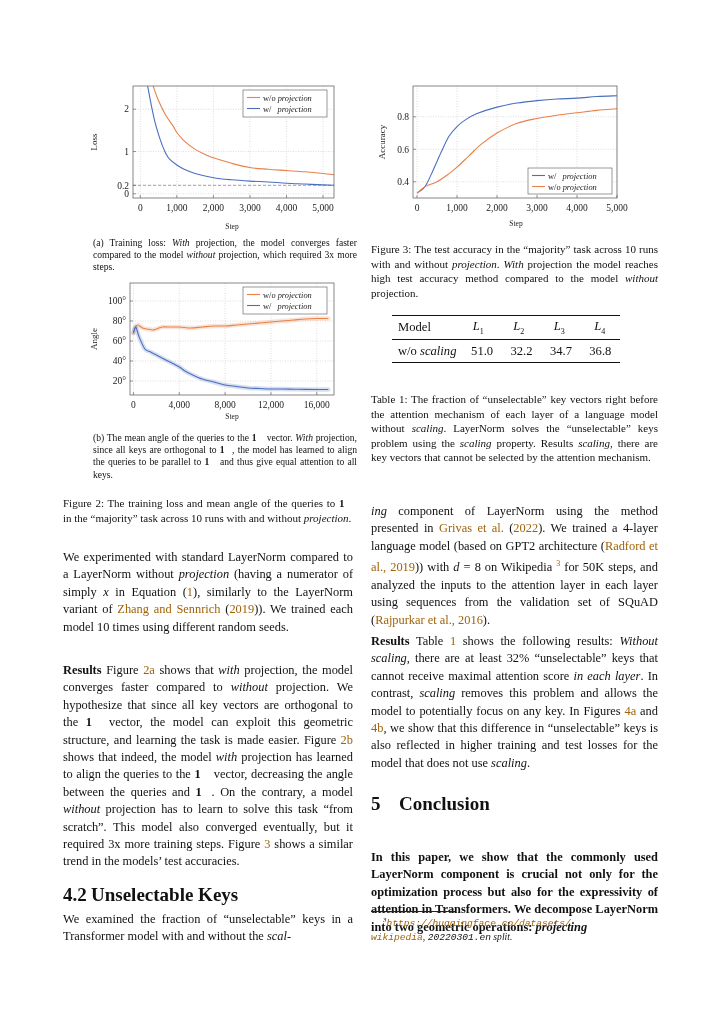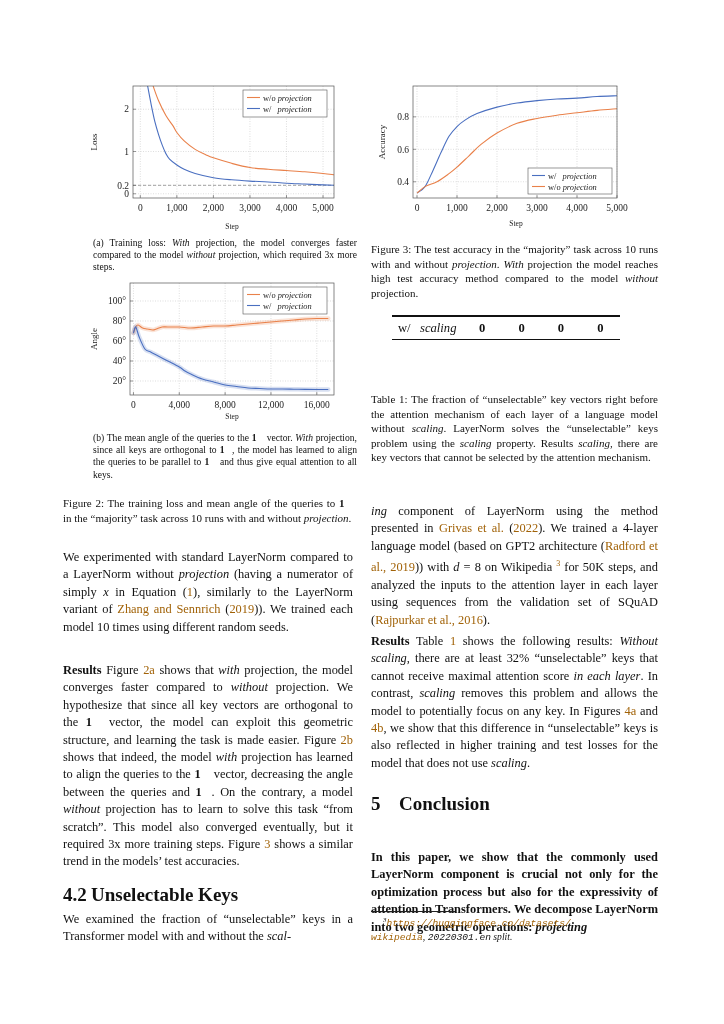--- a/index.html
+++ b/index.html
@@ -192,29 +192,40 @@
       <text x="548" y="189.5" font-size="8.4" font-family="&quot;Liberation Serif&quot;, &quot;DejaVu Serif&quot;, serif" fill="#222"><tspan>w/o </tspan><tspan font-style="italic" dx="0">projection</tspan></text>
     </g>
   </svg>
 
 <div class="abs cap" style="left:371px;top:242px;width:287px;">
   <span>Figure 3: The test accuracy in the “majority” task across 10 runs with and without </span><em>projection</em><span>. </span><em>With</em><span> projection the model reaches high test accuracy method compared to the model </span><em>without</em><span> projection.</span>
 </div>
 
 <div class="abs" style="left:392px;top:315px;width:228px;">
   <div style="border-top:1.2px solid #111;"></div>
+  <table class="res" style="width:100%;margin-top:3px;margin-bottom:3px;">
+    <tbody>
+        <tr>
+      <td class="mdl" style="width:66px;">Model</td>
+      <td><i>L</i><sub style="font-size:8px">1</sub></td>
+      <td><i>L</i><sub style="font-size:8px">2</sub></td>
+      <td><i>L</i><sub style="font-size:8px">3</sub></td>
+      <td><i>L</i><sub style="font-size:8px">4</sub></td>
+    </tr>
+  </tbody>
+    </table>
   <div style="border-top:0.8px solid #111;"></div>
   <table class="res" style="width:100%;margin-top:3px;margin-bottom:2px;">
     <tbody>
-    <tr>
-      <td class="mdl" style="width:66px;white-space:nowrap;"><span>w/ </span>&nbsp;&nbsp;<em>scaling</em></td>
-      <td><b>0</b></td>
-      <td><b>0</b></td>
-      <td><b>0</b></td>
-      <td><b>0</b></td>
+        <tr>
+      <td class="mdl" style="width:66px;white-space:nowrap;"><span>w/o </span><em>scaling</em></td>
+      <td>51.0</td>
+      <td>32.2</td>
+      <td>34.7</td>
+      <td>36.8</td>
     </tr>
   </tbody>
     </table>
   <div style="border-top:1.2px solid #111;"></div>
 </div>
 
 <div class="abs cap" style="left:371px;top:392px;width:287px;">
   <span>Table 1: The fraction of “unselectable” key vectors right before the attention mechanism of each layer of a language model without </span><em>scaling</em><span>. LayerNorm solves the “unselectable” keys problem using the </span><em>scaling</em><span> property. Results </span><em>scaling</em><span>, there are key vectors that cannot be selected by the attention mechanism.</span>
 </div>
 

